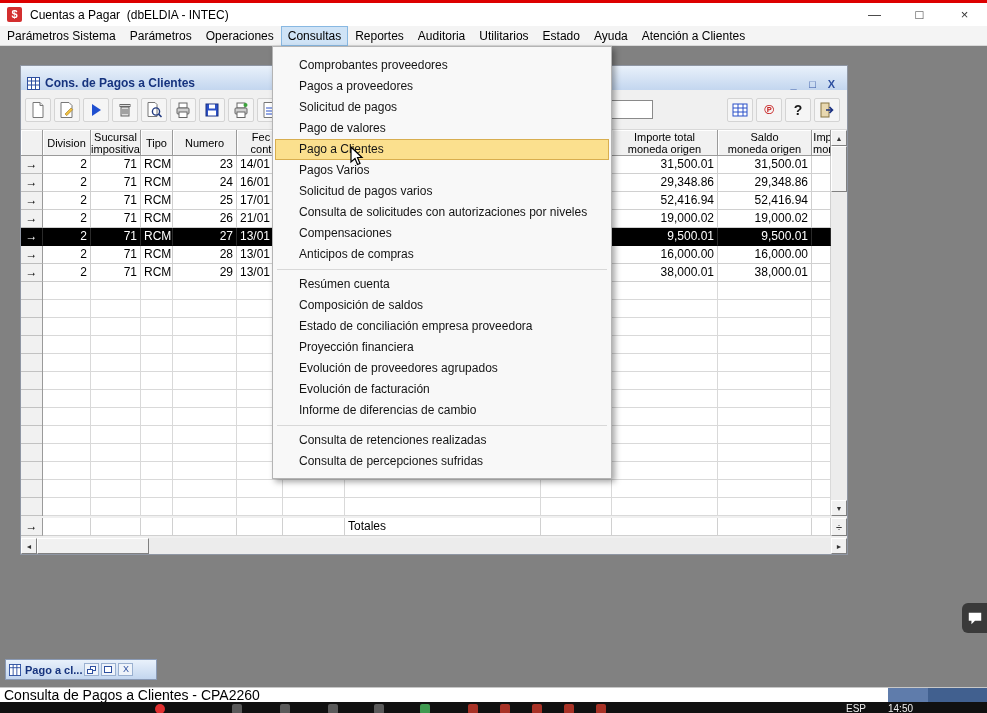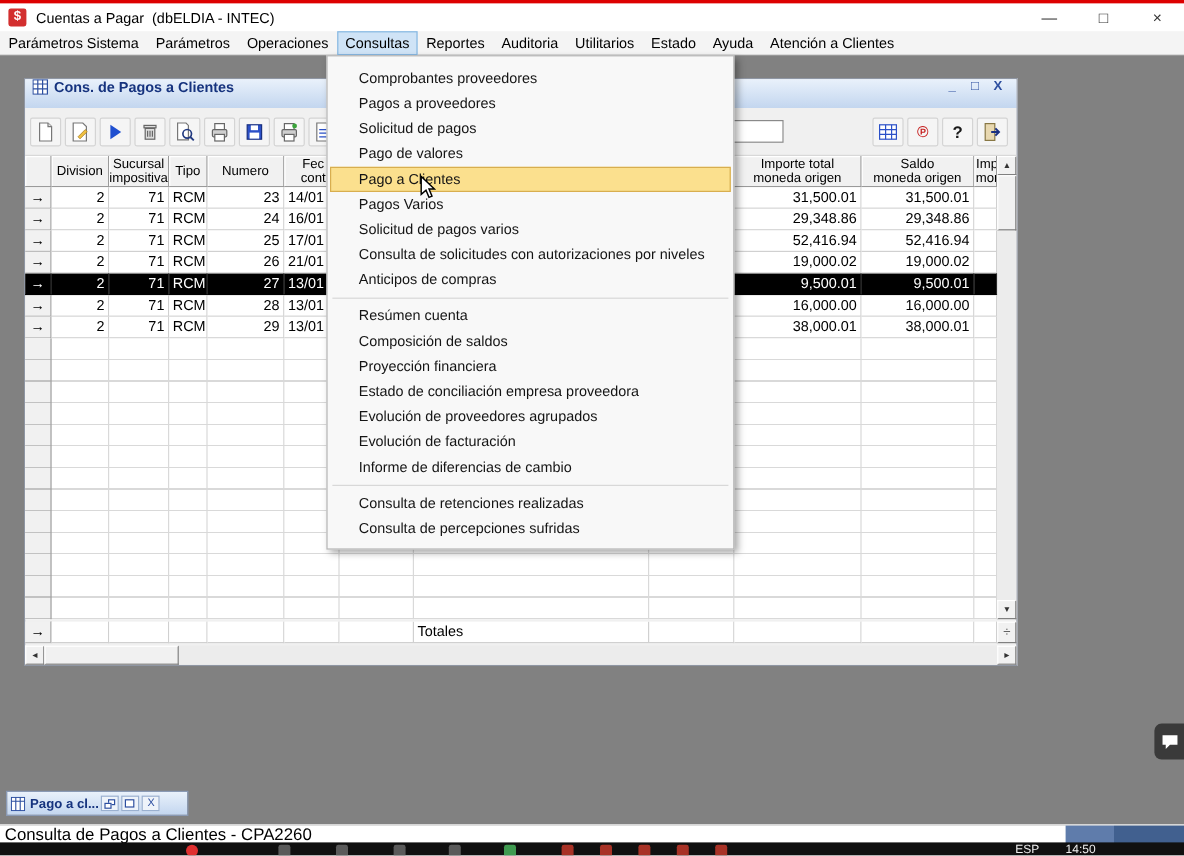--- a/index.html
+++ b/index.html
@@ -18,21 +18,21 @@
   
   .menubar { position:absolute; top:26px; left:0; width:987px; height:20px; background:#f4f4f4; border-bottom:1px solid #d9d9d9; display:flex; }
   .mbi { padding:0 7px; height:20px; line-height:20px; font-size:12px; color:#000; white-space:nowrap; }
   .mbi.open { background:#cfe3f6; outline:1px solid #88b8e2; outline-offset:-1px; }
 
   
   .mdi { position:absolute; top:46px; left:0; width:987px; height:641px; background:#818181; }
 
   
   .child { position:absolute; left:20px; top:19px; width:828px; height:490px; background:#f0f0f0; border:1px solid #8f96a3; }
-  .ctitle { position:absolute; top:0; left:0; width:826px; height:24px; background:linear-gradient(to bottom,#e9f1fb,#c3d6ef); display:flex; align-items:flex-start; padding:0 6px; }
+  .ctitle { position:absolute; top:0; left:0; width:826px; height:24px; background:linear-gradient(to bottom,#e9f1fb,#c3d6ef); display:flex; align-items:flex-end; padding:0 6px; }
   .ctitle-text { margin-left:5px; font-size:12px; font-weight:bold; color:#16337e; }
   .cctrls { margin-left:auto; display:flex; }
   .cc { width:19px; text-align:center; font-size:11px; font-weight:bold; color:#2d4fa0; }
 
   
   .ctoolbar { position:absolute; top:24px; left:0; width:826px; height:40px; background:#f0f0f0; border-bottom:1px solid #d8d8d8; display:flex; align-items:center; padding-left:4px; }
   .tbtn { width:26px; height:24px; margin-right:3px; background:#f5f5f5; border:1px solid #d4d4d4; border-radius:2px; display:flex; align-items:center; justify-content:center; flex:none; }
   .tbtn svg { display:block; }
   .glyph-red { color:#c62020; font-weight:bold; font-size:13px; }
   .glyph-q { color:#1a1a1a; font-weight:bold; font-size:14px; }
@@ -462,26 +462,27 @@
 
 <div class="dropmenu">
   <div class="mitem">Comprobantes proveedores</div>
   <div class="mitem">Pagos a proveedores</div>
   <div class="mitem">Solicitud de pagos</div>
   <div class="mitem">Pago de valores</div>
   <div class="mitem hl">Pago a Clientes</div>
   <div class="mitem">Pagos Varios</div>
   <div class="mitem">Solicitud de pagos varios</div>
   <div class="mitem">Consulta de solicitudes con autorizaciones por niveles</div>
+  <div class="mitem">Compensaciones</div>
   <div class="mitem">Anticipos de compras</div>
   <div class="msep"></div>
   <div class="mitem">Resúmen cuenta</div>
   <div class="mitem">Composición de saldos</div>
+  <div class="mitem">Estado de conciliación empresa proveedora</div>
   <div class="mitem">Proyección financiera</div>
-  <div class="mitem">Estado de conciliación empresa proveedora</div>
   <div class="mitem">Evolución de proveedores agrupados</div>
   <div class="mitem">Evolución de facturación</div>
   <div class="mitem">Informe de diferencias de cambio</div>
   <div class="msep"></div>
   <div class="mitem">Consulta de retenciones realizadas</div>
   <div class="mitem">Consulta de percepciones sufridas</div>
 </div>
 
 <svg class="cursor" width="14" height="20" viewBox="0 0 14 20">
   <path d="M1,1 L1,16 L5,12.5 L7.5,18.5 L10,17.5 L7.5,11.5 L12,11.5 Z" fill="#ffffff" stroke="#000000" stroke-width="1.2"></path>

